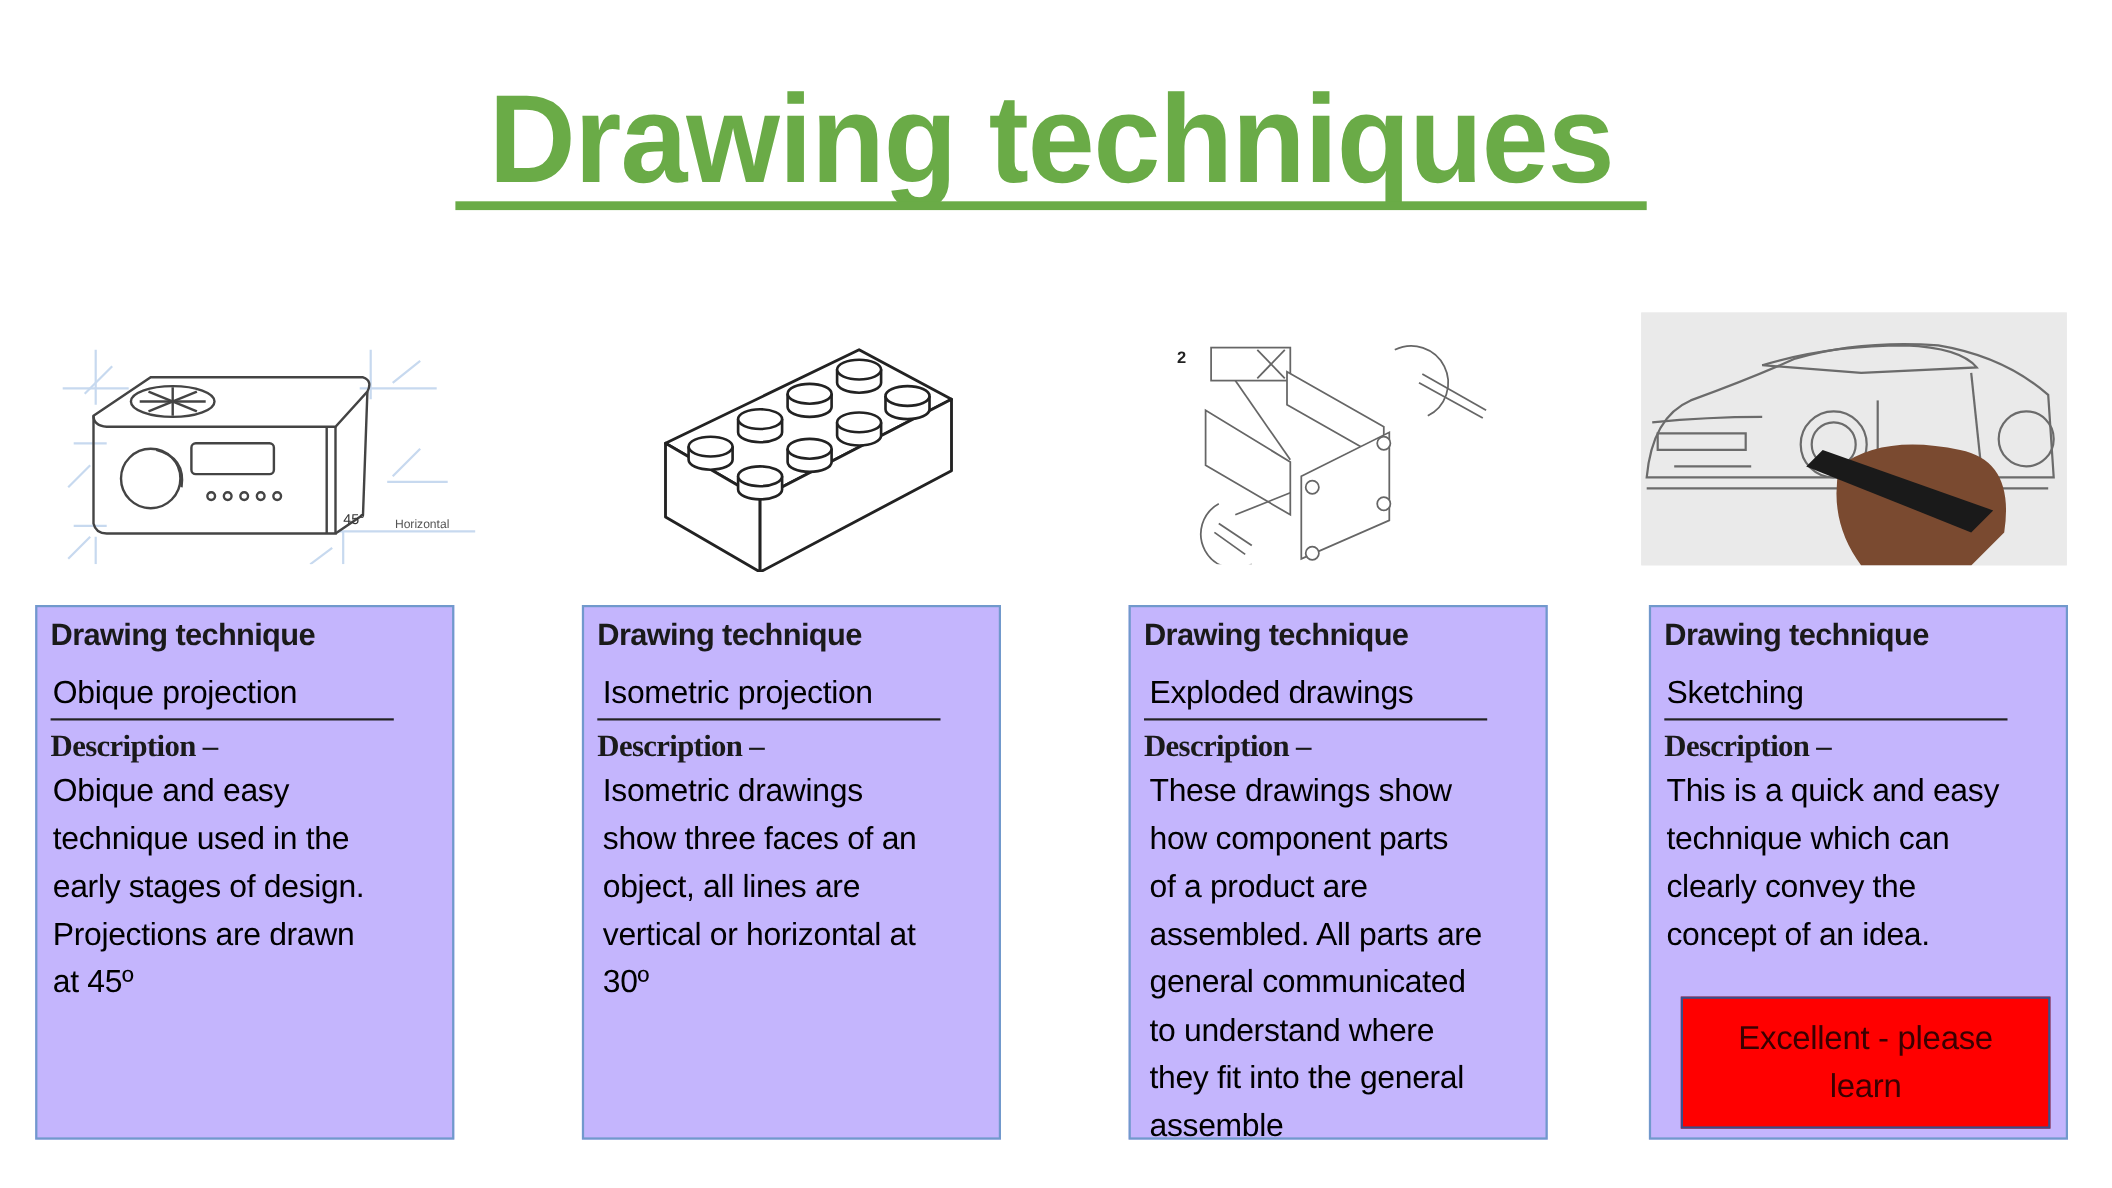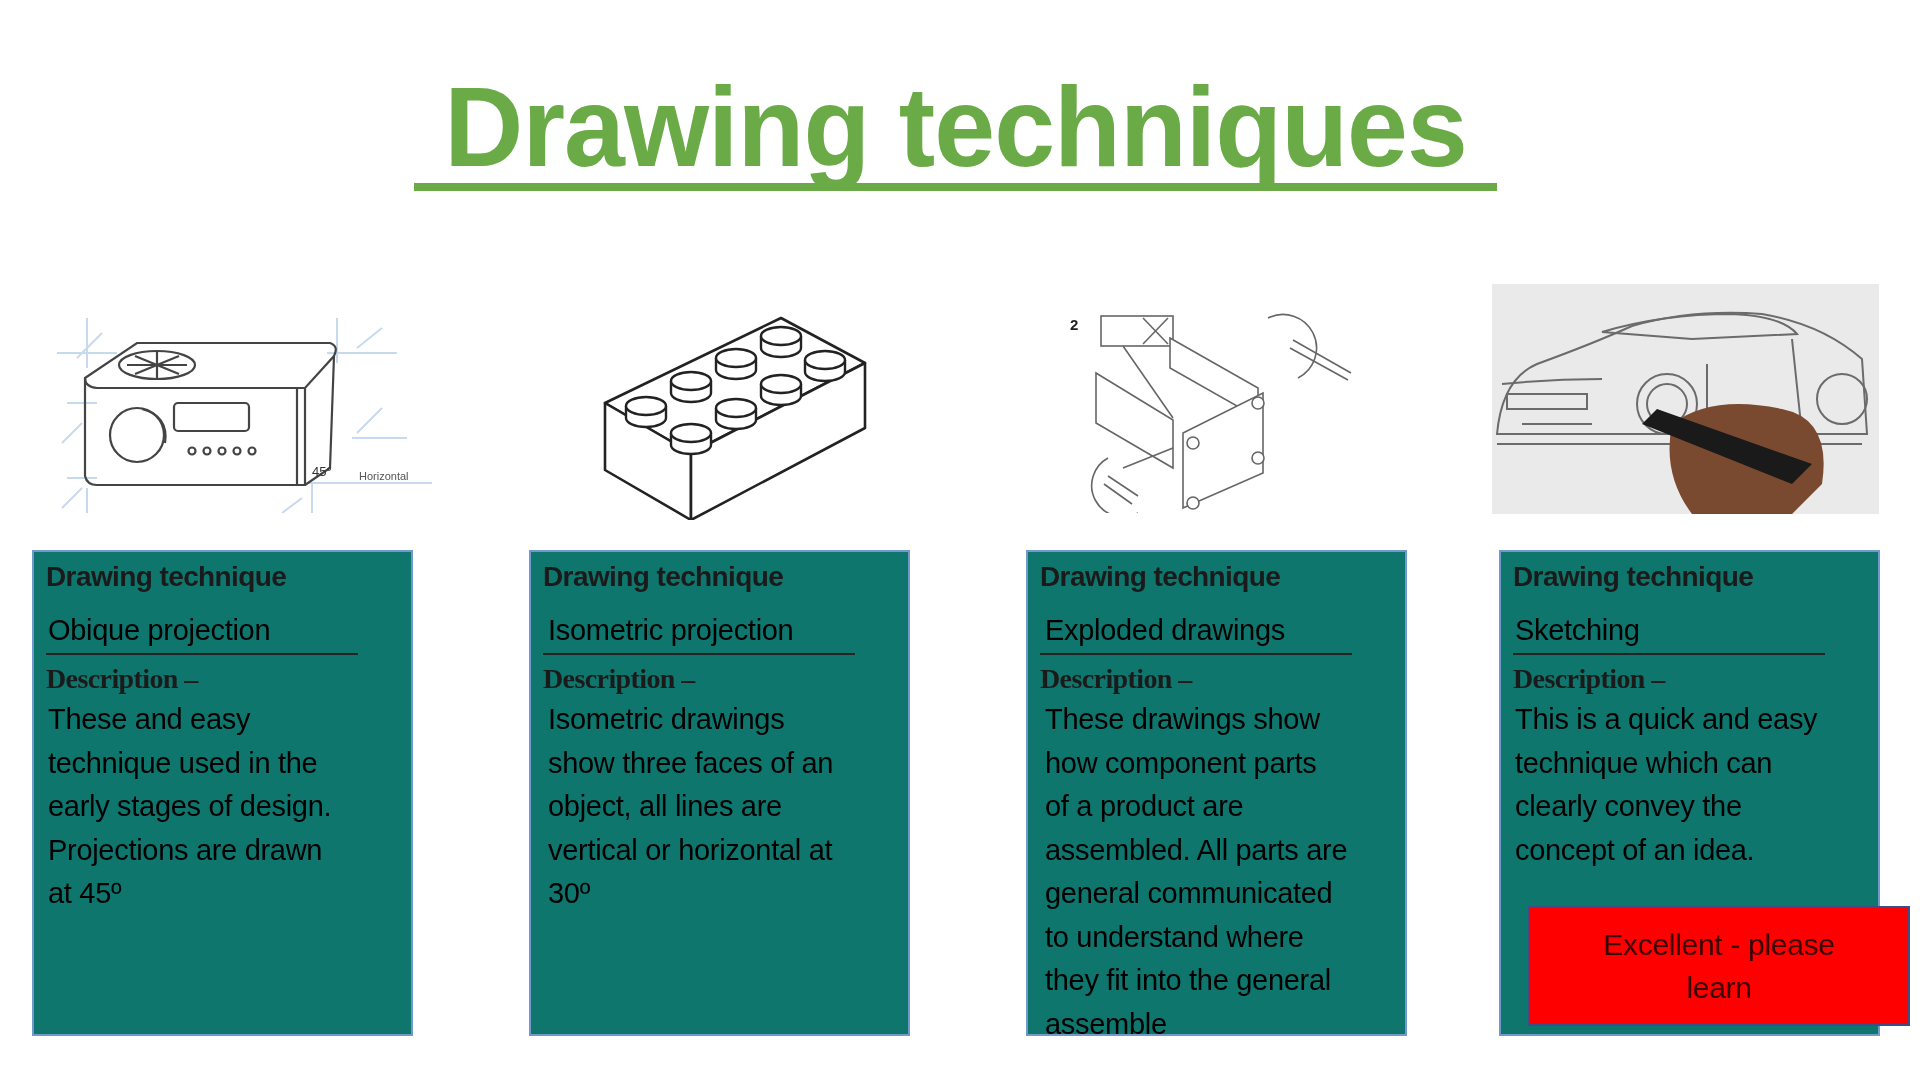--- a/index.html
+++ b/index.html
@@ -49,21 +49,21 @@
   }
   .illus svg { display: block; width: 100%; height: 100%; }
 
   .card {
     position: absolute;
     top: 550px;
     width: 381px;
     height: 486px;
     border: 2px solid #7199cc;
     box-sizing: border-box;
-    background: #0f766e;
+    background: #c4b5fd;
   }
   .card-inner {
     position: absolute;
     left: 12px;
     top: 6px;
     right: 10px;
   }
   .label-bold {
     font-family: "Liberation Sans", sans-serif;
     font-weight: bold;
@@ -96,21 +96,21 @@
     line-height: 43.5px;
     padding-left: 2px;
     letter-spacing: -0.3px;
   }
   .desc-line { white-space: nowrap; display: block; }
 
   .badge {
     position: absolute;
     left: 1528px;
     top: 906px;
-    width: 382px;
+    width: 336px;
     height: 120px;
     background: #ff0000;
     border: 2px solid #3a4f8a;
     box-sizing: border-box;
     display: flex;
     align-items: center;
     justify-content: center;
     text-align: center;
   }
   .badge-text {
@@ -264,21 +264,21 @@
   </svg>
 </div>
 
 <div class="card" style="left:32px;">
   <div class="card-inner">
     <div class="label-bold">Drawing technique</div>
     <div class="tech-name">Obique projection</div>
     <div class="rule"></div>
     <div class="label-bold desc-heading">Description –</div>
     <div class="desc-body">
-      <span class="desc-line">These and easy</span>
+      <span class="desc-line">Obique and easy</span>
       <span class="desc-line">technique used in the</span>
       <span class="desc-line">early stages of design.</span>
       <span class="desc-line">Projections are drawn</span>
       <span class="desc-line">at 45º</span>
     </div>
   </div>
 </div>
 
 <div class="card" style="left:529px;">
   <div class="card-inner">

